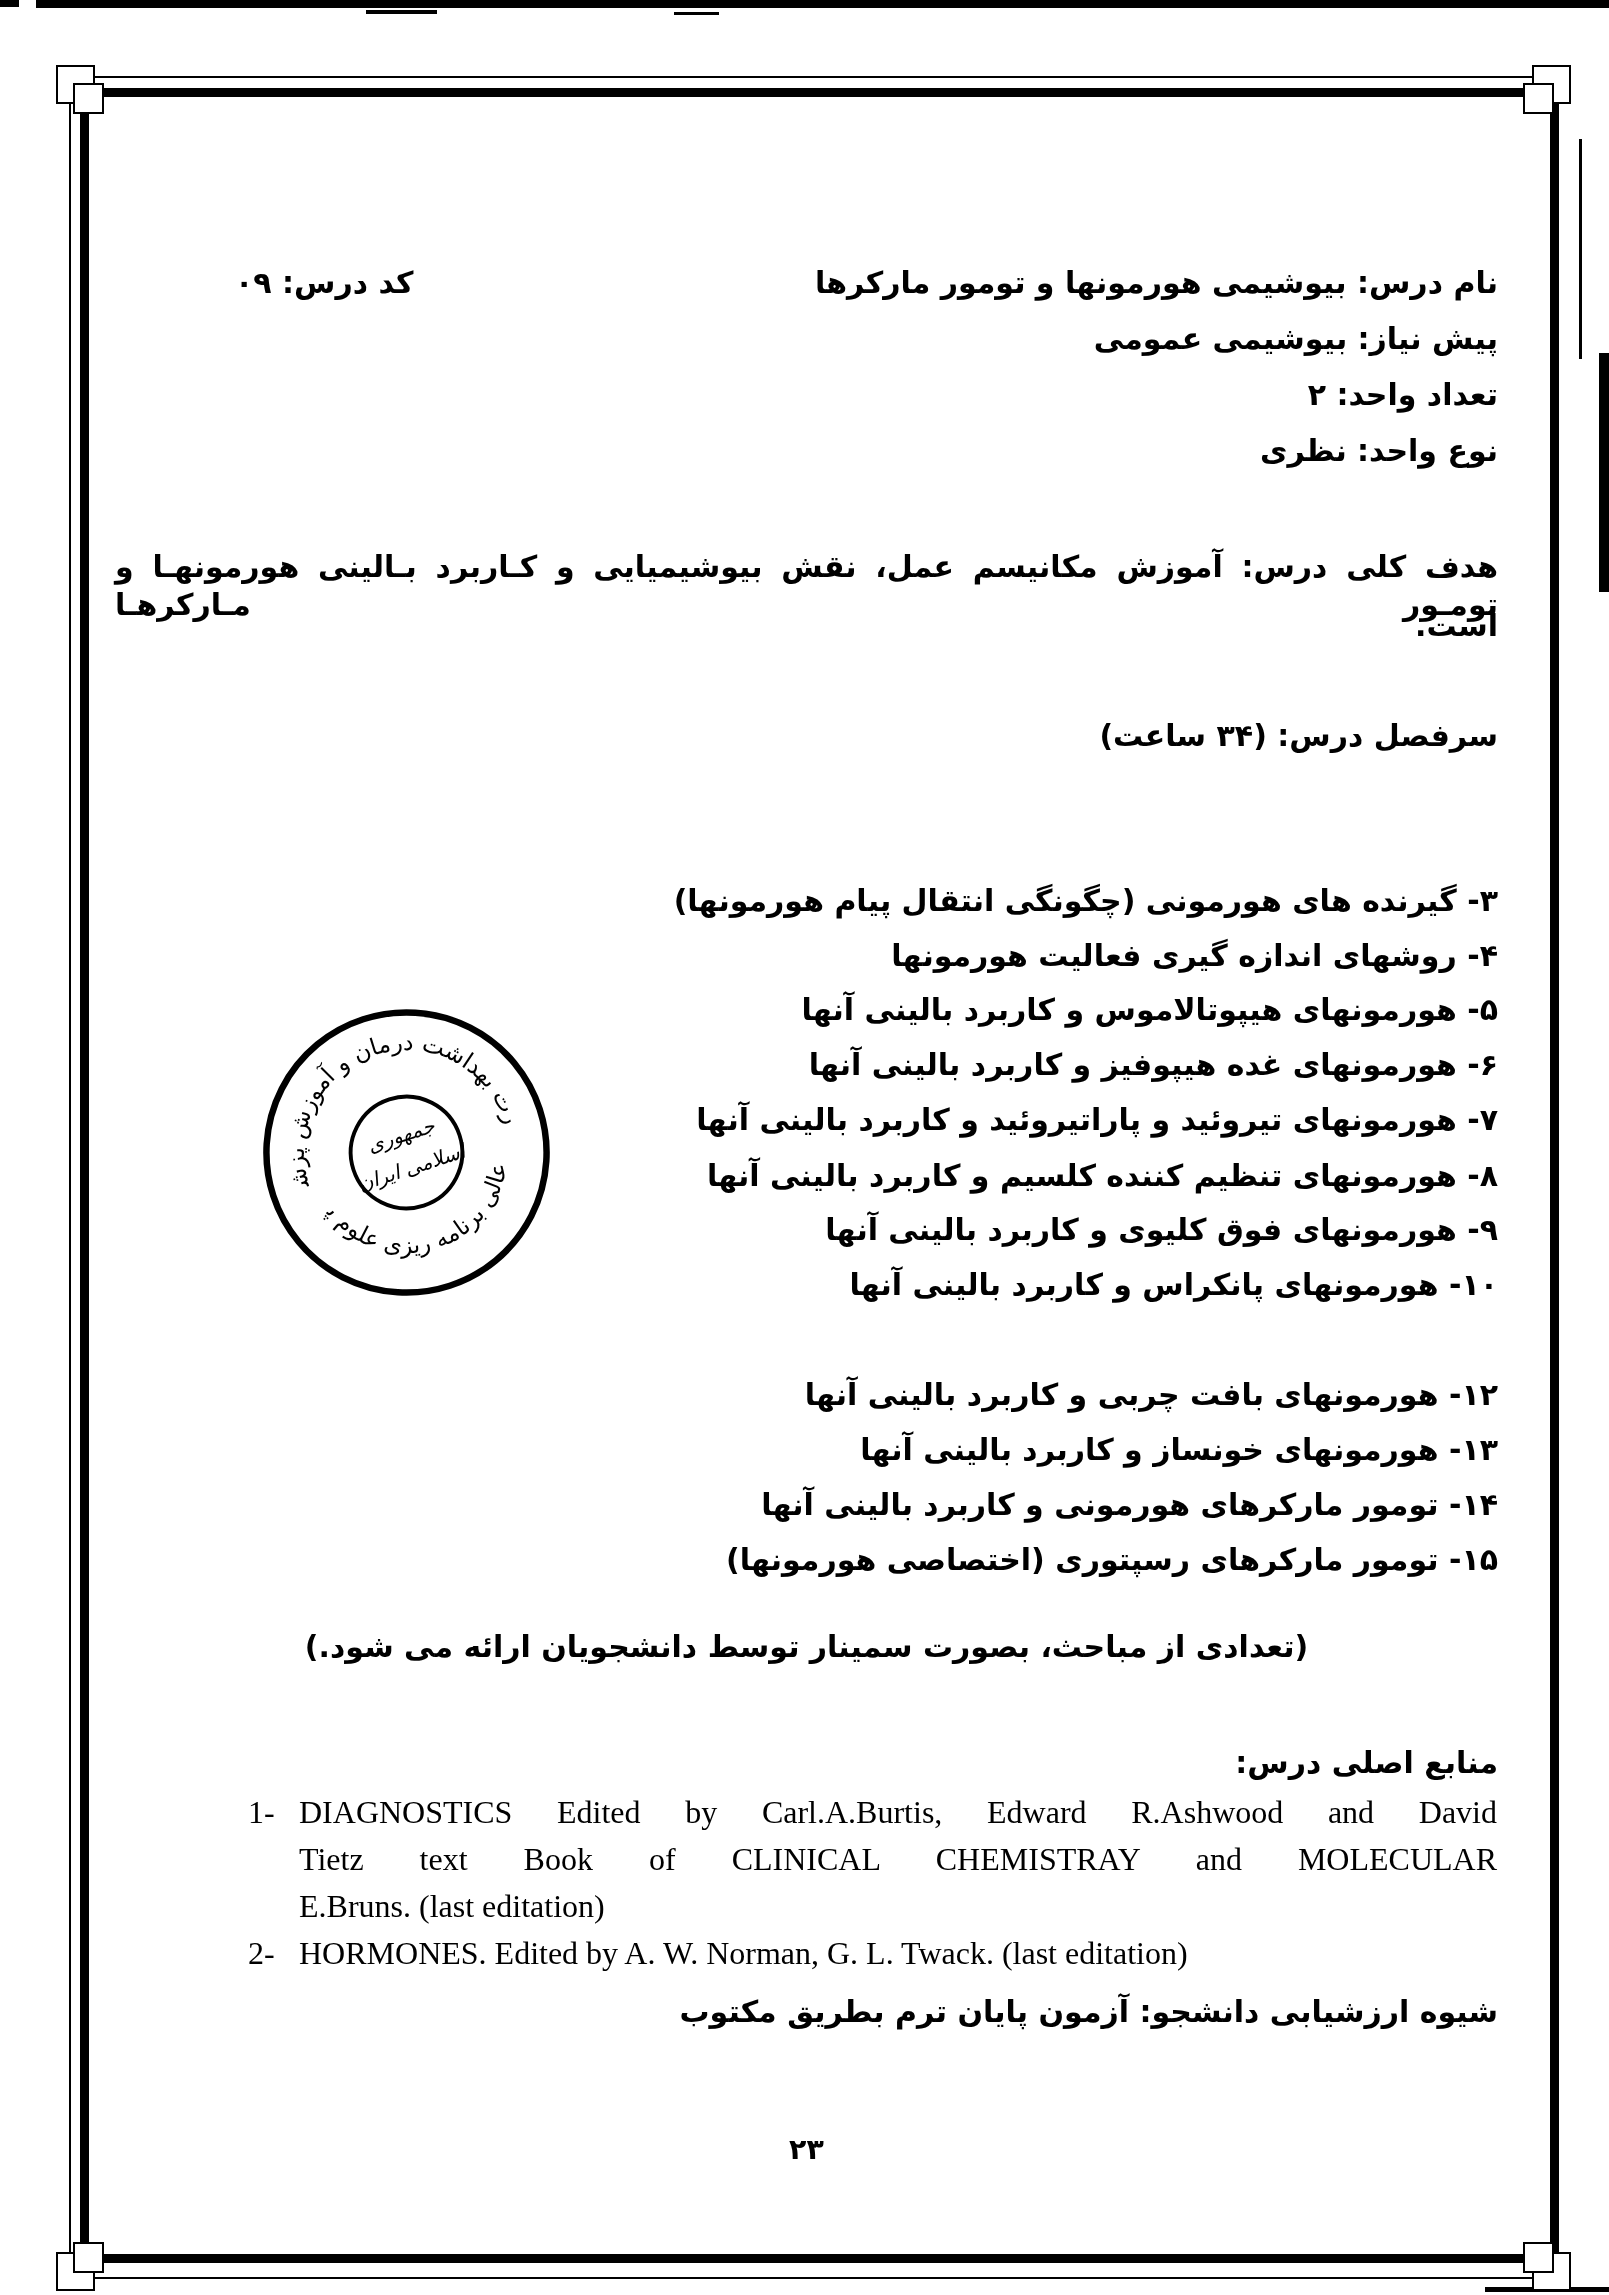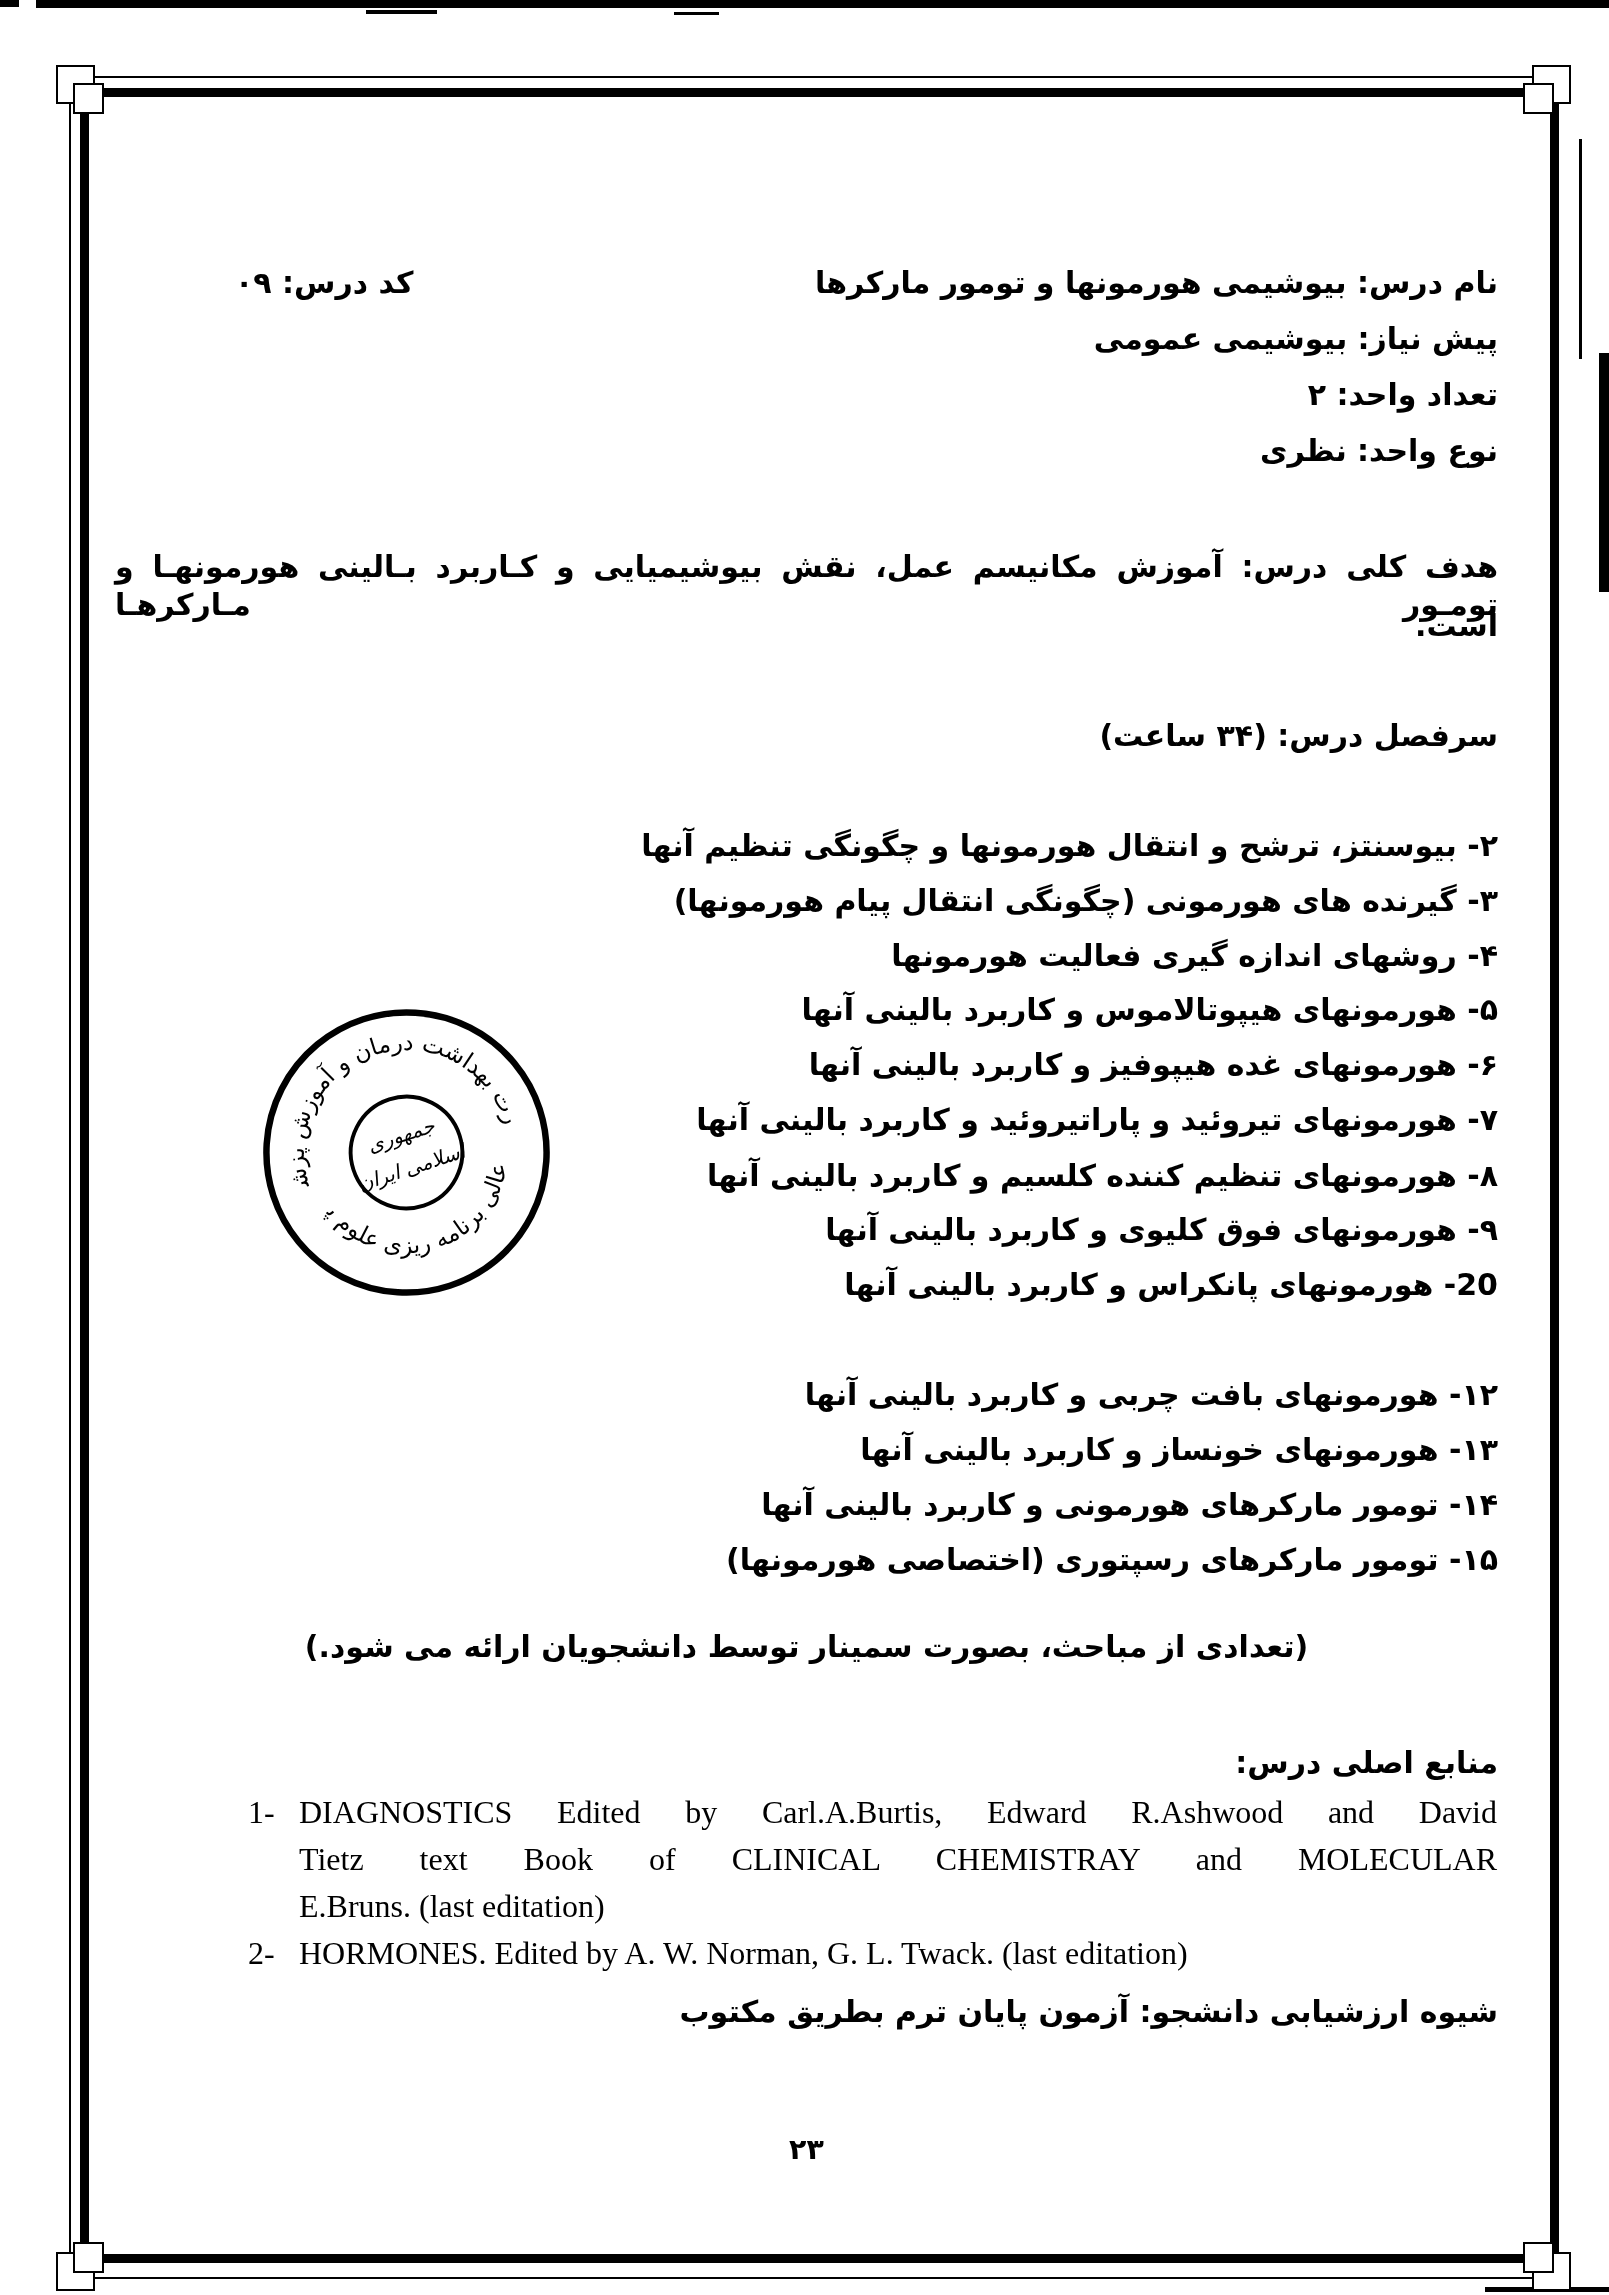--- a/index.html
+++ b/index.html
@@ -70,29 +70,28 @@
   <div class="fa" style="top:264px">نام درس: بیوشیمی هورمونها و تومور مارکرها</div>
   <div class="fa fa-left" style="top:264px">کد درس: ۰۹</div>
   <div class="fa" style="top:320px">پیش نیاز: بیوشیمی عمومی</div>
   <div class="fa" style="top:376px">تعداد واحد: ۲</div>
   <div class="fa" style="top:432px">نوع واحد: نظری</div>
 
   <div class="fa fa-wide" style="top:548px">هدف کلی درس: آموزش مکانیسم عمل، نقش بیوشیمیایی و کـاربرد بـالینی هورمونهـا و تومـور مـارکرهـا</div>
   <div class="fa" style="top:607px">است.</div>
 
   <div class="fa" style="top:717px">سرفصل درس: (۳۴ ساعت)</div>
-  <div class="fa" style="top:827px">۲- بیوسنتز، ترشح و انتقال هورمونها و چگونگی تنظیم آنها</div>
   <div class="fa" style="top:882px">۳- گیرنده های هورمونی (چگونگی انتقال پیام هورمونها)</div>
   <div class="fa" style="top:937px">۴- روشهای اندازه گیری فعالیت هورمونها</div>
   <div class="fa" style="top:991px">۵- هورمونهای هیپوتالاموس و کاربرد بالینی آنها</div>
   <div class="fa" style="top:1046px">۶- هورمونهای غده هیپوفیز و کاربرد بالینی آنها</div>
   <div class="fa" style="top:1101px">۷- هورمونهای تیروئید و پاراتیروئید و کاربرد بالینی آنها</div>
   <div class="fa" style="top:1157px">۸- هورمونهای تنظیم کننده کلسیم و کاربرد بالینی آنها</div>
   <div class="fa" style="top:1211px">۹- هورمونهای فوق کلیوی و کاربرد بالینی آنها</div>
-  <div class="fa" style="top:1266px">20- هورمونهای پانکراس و کاربرد بالینی آنها</div>
+  <div class="fa" style="top:1266px">۱۰- هورمونهای پانکراس و کاربرد بالینی آنها</div>
   <div class="fa" style="top:1376px">۱۲- هورمونهای بافت چربی و کاربرد بالینی آنها</div>
   <div class="fa" style="top:1431px">۱۳- هورمونهای خونساز و کاربرد بالینی آنها</div>
   <div class="fa" style="top:1486px">۱۴- تومور مارکرهای هورمونی و کاربرد بالینی آنها</div>
   <div class="fa" style="top:1541px">۱۵- تومور مارکرهای رسپتوری (اختصاصی هورمونها)</div>
 
   <svg class="seal" viewBox="0 0 458 458" aria-hidden="true">
     <g transform="rotate(-18 229 229)">
       <circle class="seal-ring" cx="229" cy="229" r="216"></circle>
       <circle class="seal-ring-inner" cx="229" cy="229" r="86"></circle>
       <defs>

